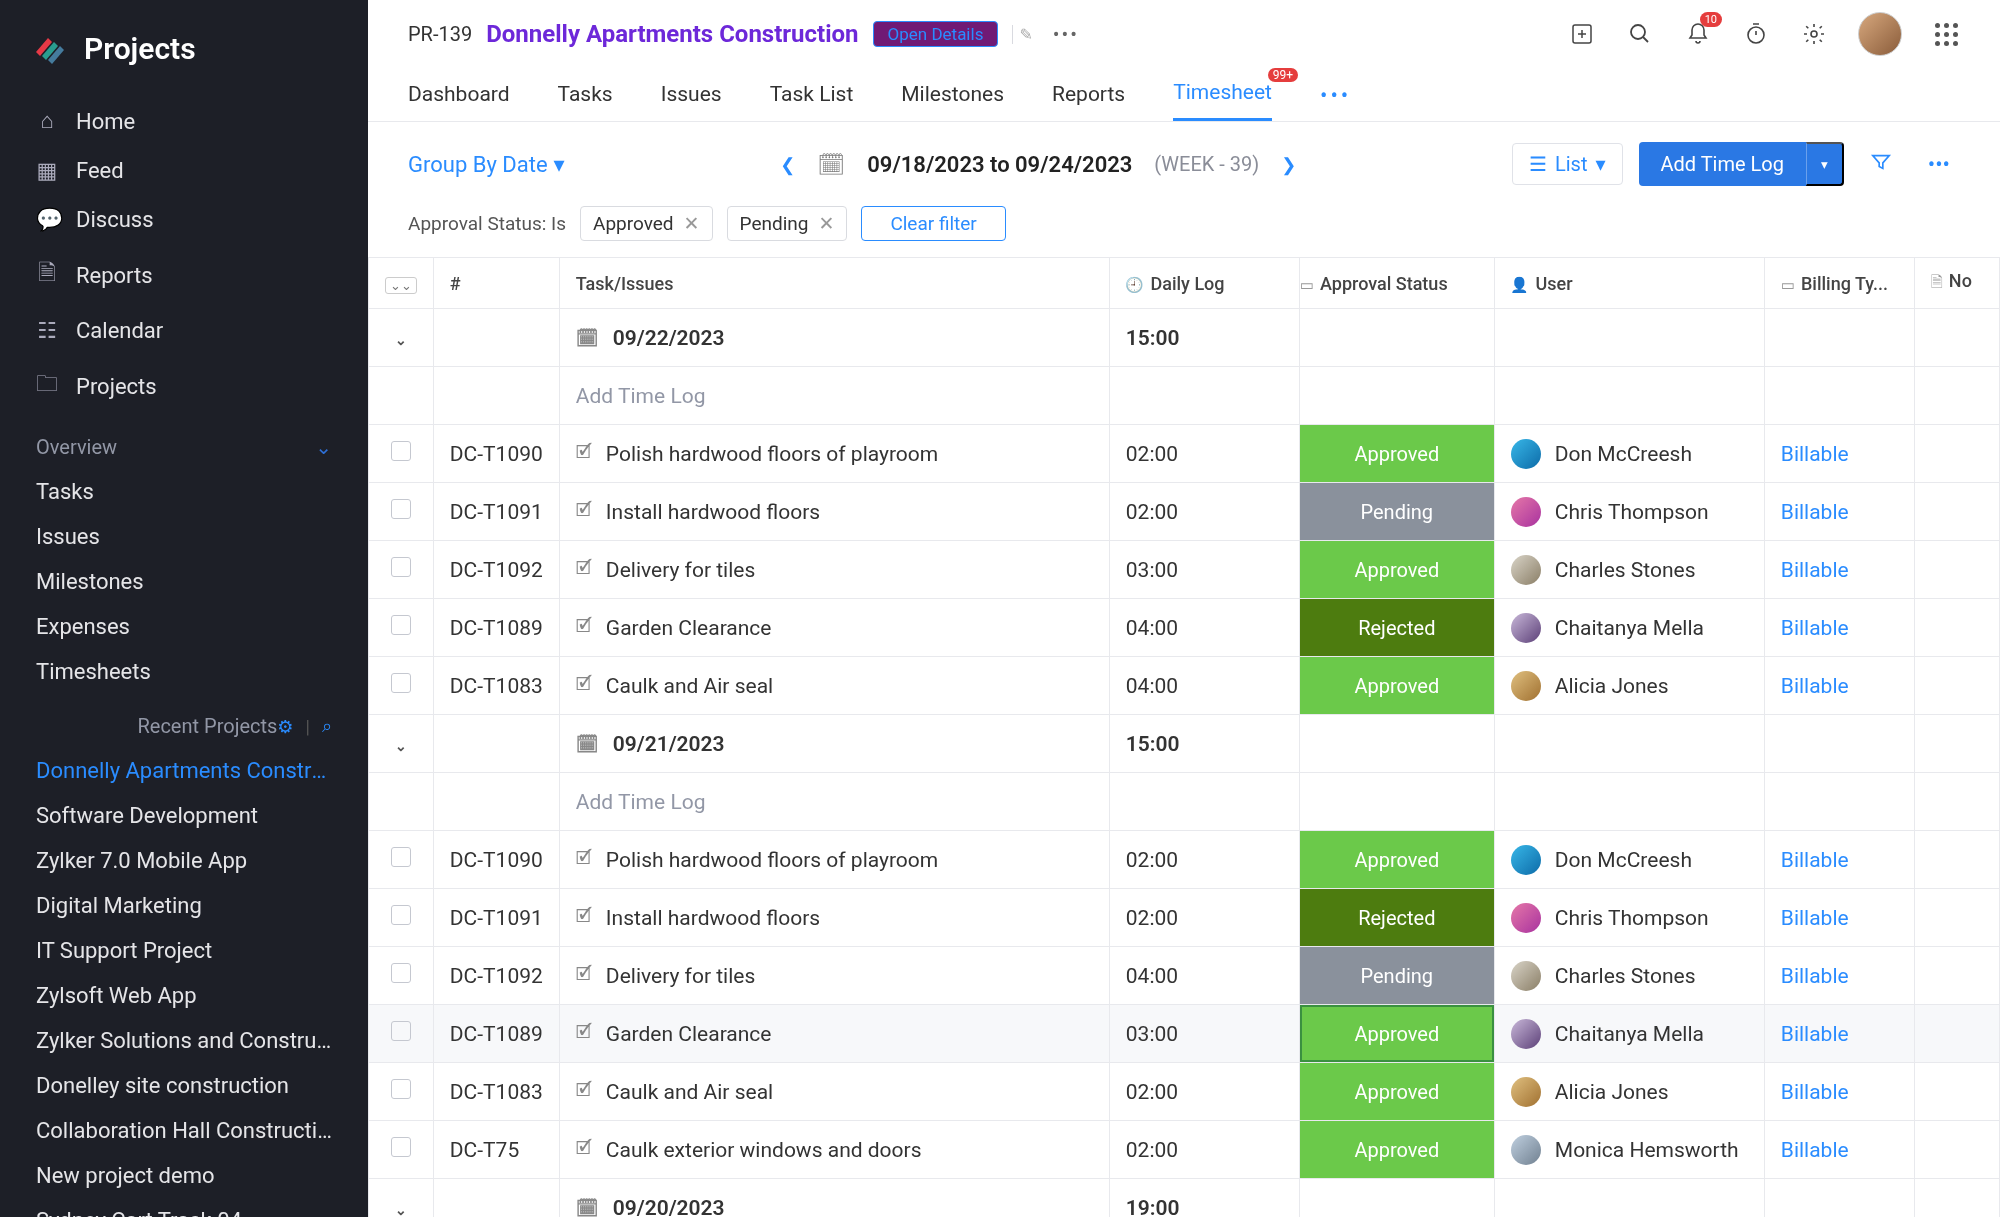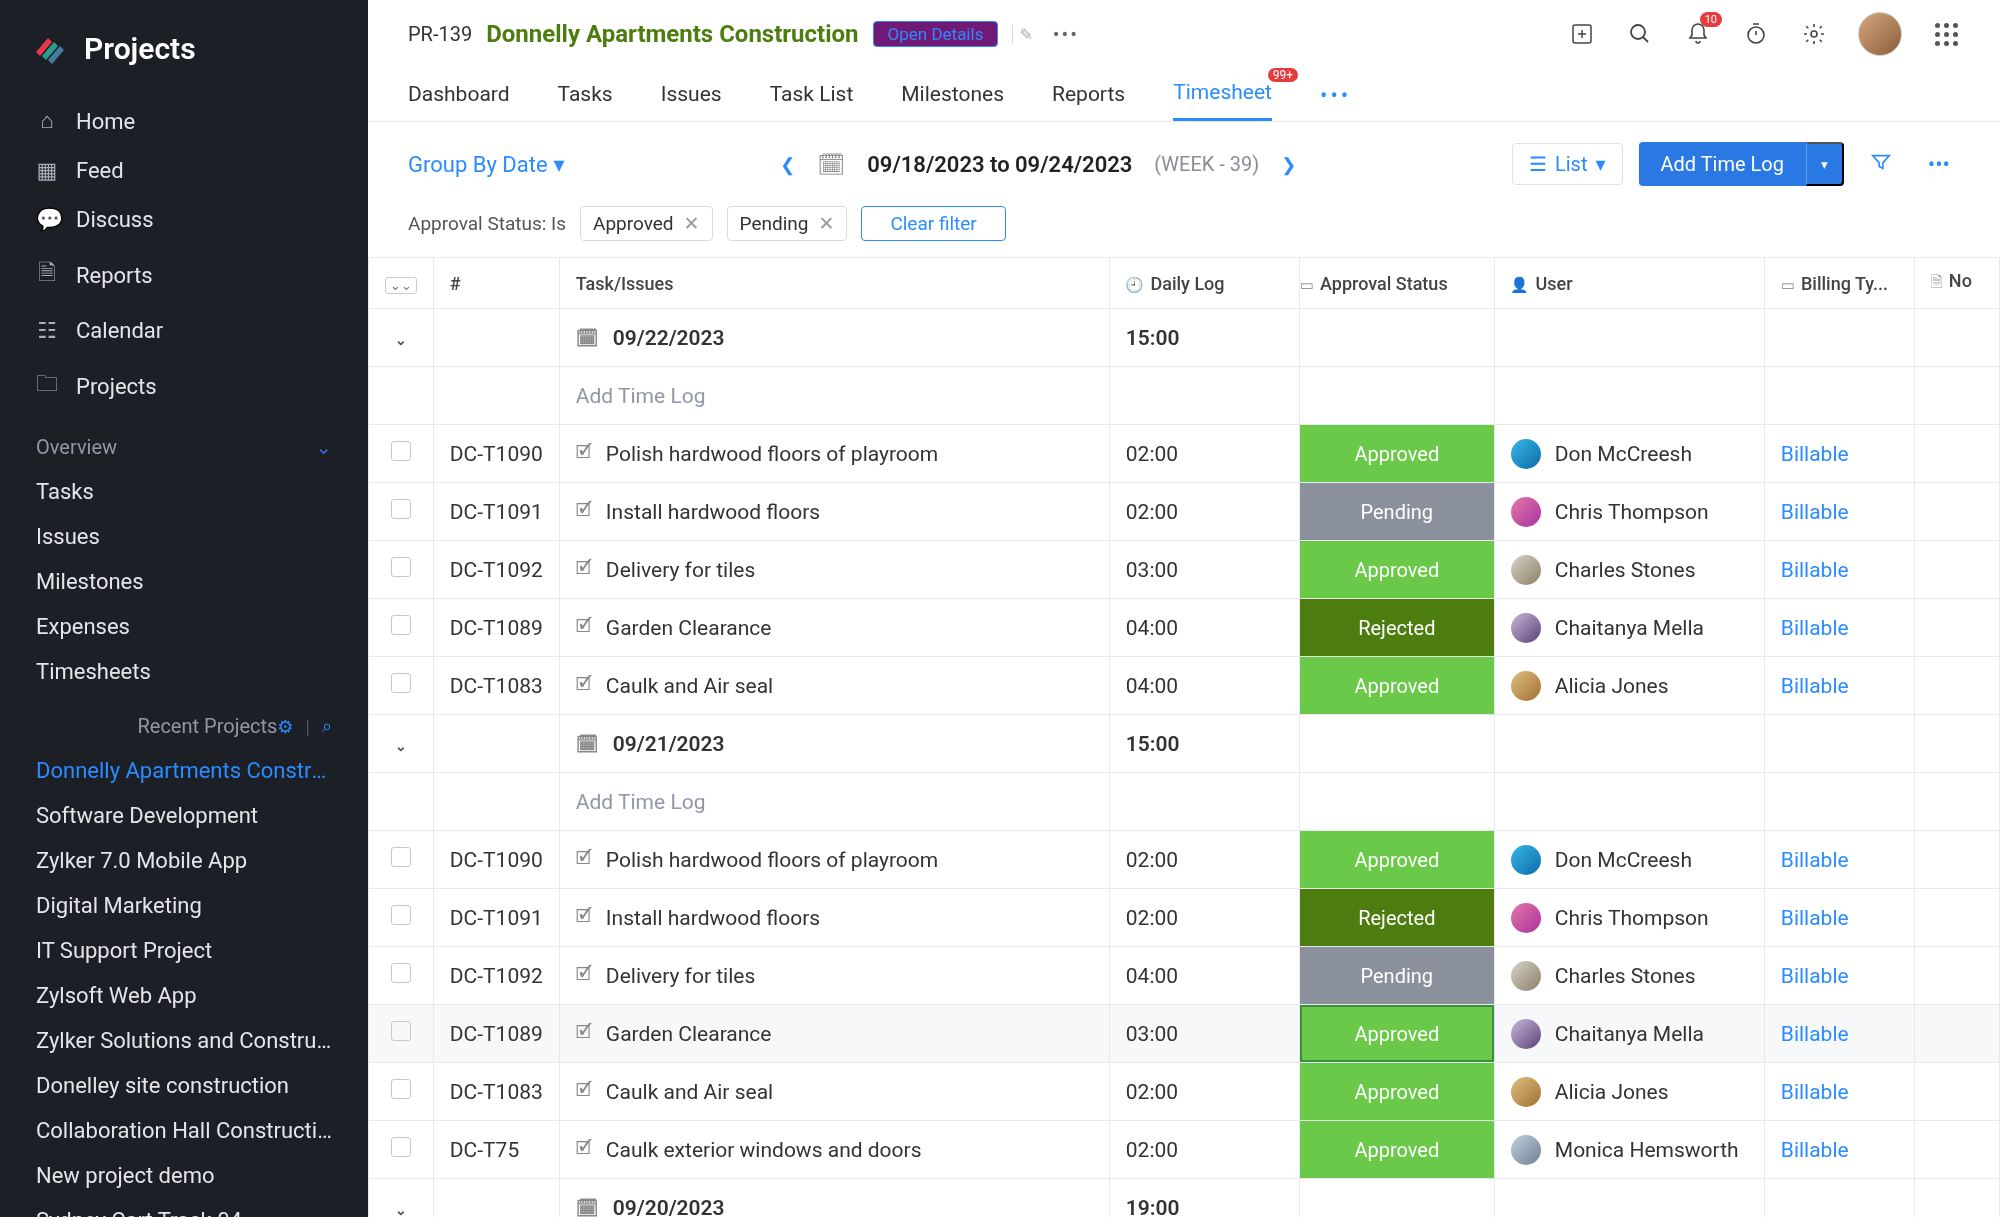--- a/index.html
+++ b/index.html
@@ -27,21 +27,21 @@
 .recent-hdr .icons { display: flex; gap: 12px; color: #2a8cff; font-size: 18px; align-items: center; }
 .recent-hdr .divider { color: #555; }
 
 
 .main { flex: 1; display: flex; flex-direction: column; overflow: hidden; }
 
 
 .hdr { border-bottom: 1px solid #e8e9ed; }
 .hdr-top { display: flex; align-items: center; padding: 12px 40px 6px; gap: 14px; }
 .proj-id { color: #333; font-size: 20px; }
-.proj-name { font-weight: 700; font-size: 24px; color: #4d7c0f; }
+.proj-name { font-weight: 700; font-size: 24px; color: #6d28d9; }
 .open-btn { border: 1px solid #2a8cff; color: #2a8cff; padding: 2px 14px; border-radius: 4px; font-size: 17px; background: #701a75; }
 .hdr-top .pen { color: #aaa; padding: 0 6px; border-left: 1px solid #d9dae0; }
 .hdr-top .dots { color: #666; font-size: 20px; letter-spacing: 2px; }
 
 .hdr-right { margin-left: auto; display: flex; align-items: center; gap: 30px; justify-content: space-between; }
 .hdr-ico { width: 28px; height: 28px; color: #444; cursor: pointer; position: relative; display: flex; align-items: center; justify-content: center; }
 .badge-red { position: absolute; top: -8px; right: -10px; background: #e53d3d; color: #fff; font-size: 11px; padding: 1px 5px; border-radius: 8px; }
 .avatar-top { width: 44px; height: 44px; border-radius: 50%; background: linear-gradient(135deg, #d7a87e, #8a5c3a); border: 1px solid #ccc; }
 .grid-ico { display: grid; grid-template-columns: repeat(3, 5px); grid-template-rows: repeat(3, 5px); gap: 4px; }
 .grid-ico span { background: #555; border-radius: 50%; width: 5px; height: 5px; }

